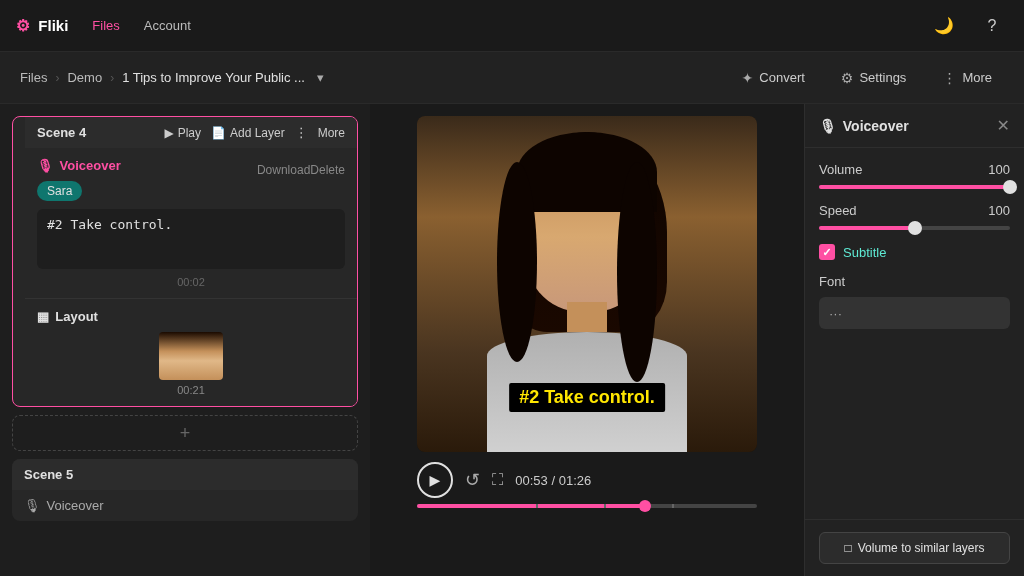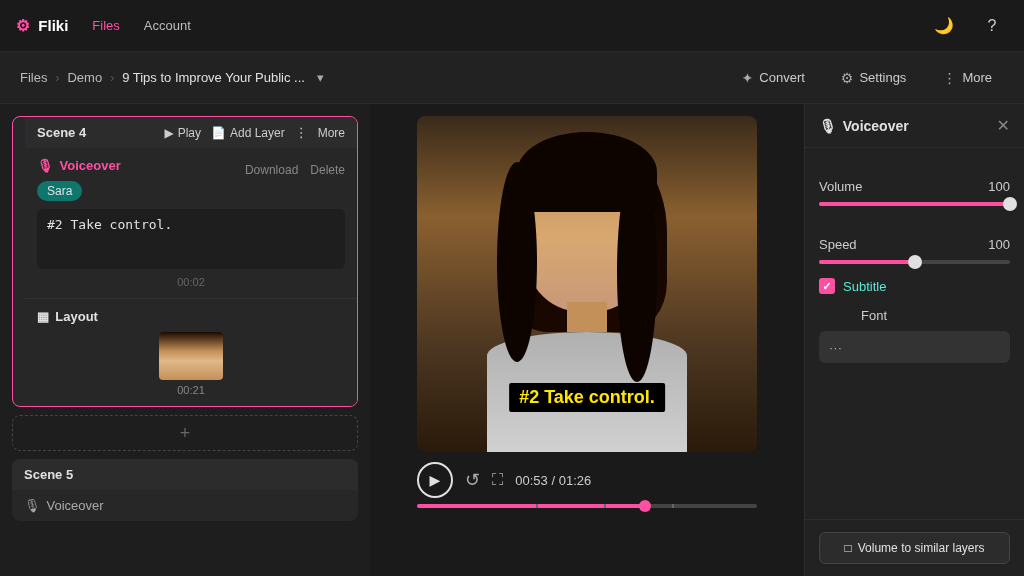--- a/index.html
+++ b/index.html
@@ -184,21 +184,21 @@
       display: flex;
       align-items: center;
       gap: 6px;
       color: #ff4fa3;
       font-weight: 600;
       font-size: 13px;
       margin-bottom: 8px;
     }
     .voiceover-actions {
       display: flex;
-      gap: 12px;
+      gap: 0;
       margin-left: auto;
     }
     .voiceover-action-link {
       color: #888;
       cursor: pointer;
       font-size: 12px;
     }
     .voiceover-label-row {
       display: flex;
       align-items: center;
@@ -439,21 +439,20 @@
       display: flex;
       flex-direction: column;
       gap: 14px;
       overflow-y: auto;
       flex: 1;
     }
     .rp-control {
       display: flex;
       flex-direction: column;
       gap: 8px;
-      margin-top: 17px;
     }
     .rp-control-header {
       display: flex;
       justify-content: space-between;
       align-items: center;
     }
     .rp-control-label {
       color: #ccc;
       font-size: 13px;
     }
@@ -539,21 +538,20 @@
 
     
     .font-section {
       display: flex;
       flex-direction: column;
       gap: 8px;
     }
     .font-label {
       color: #ccc;
       font-size: 13px;
-      margin-left: 42px;
     }
     .font-selector {
       background: #333;
       border-radius: 6px;
       height: 32px;
       display: flex;
       align-items: center;
       padding: 0 10px;
       cursor: pointer;
       color: #aaa;
@@ -602,21 +600,21 @@
     <div class="topnav-icon-btn">🌙</div>
     <div class="topnav-icon-btn">?</div>
   </div>
 </nav>
 
 <div class="breadcrumb-bar">
   <span class="breadcrumb-item">Files</span>
   <span class="breadcrumb-sep">›</span>
   <span class="breadcrumb-item">Demo</span>
   <span class="breadcrumb-sep">›</span>
-  <span class="breadcrumb-title">9 Tips to Improve Your Public ...</span>
+  <span class="breadcrumb-title">1 Tips to Improve Your Public ...</span>
   <span class="breadcrumb-dropdown">▾</span>
   <div class="breadcrumb-spacer"></div>
   <div class="breadcrumb-actions">
     <div class="bc-action-btn convert">
       <span class="btn-icon">✦</span>
       <span>Convert</span>
     </div>
     <div class="bc-action-btn">
       <span class="btn-icon">⚙</span>
       <span>Settings</span>

